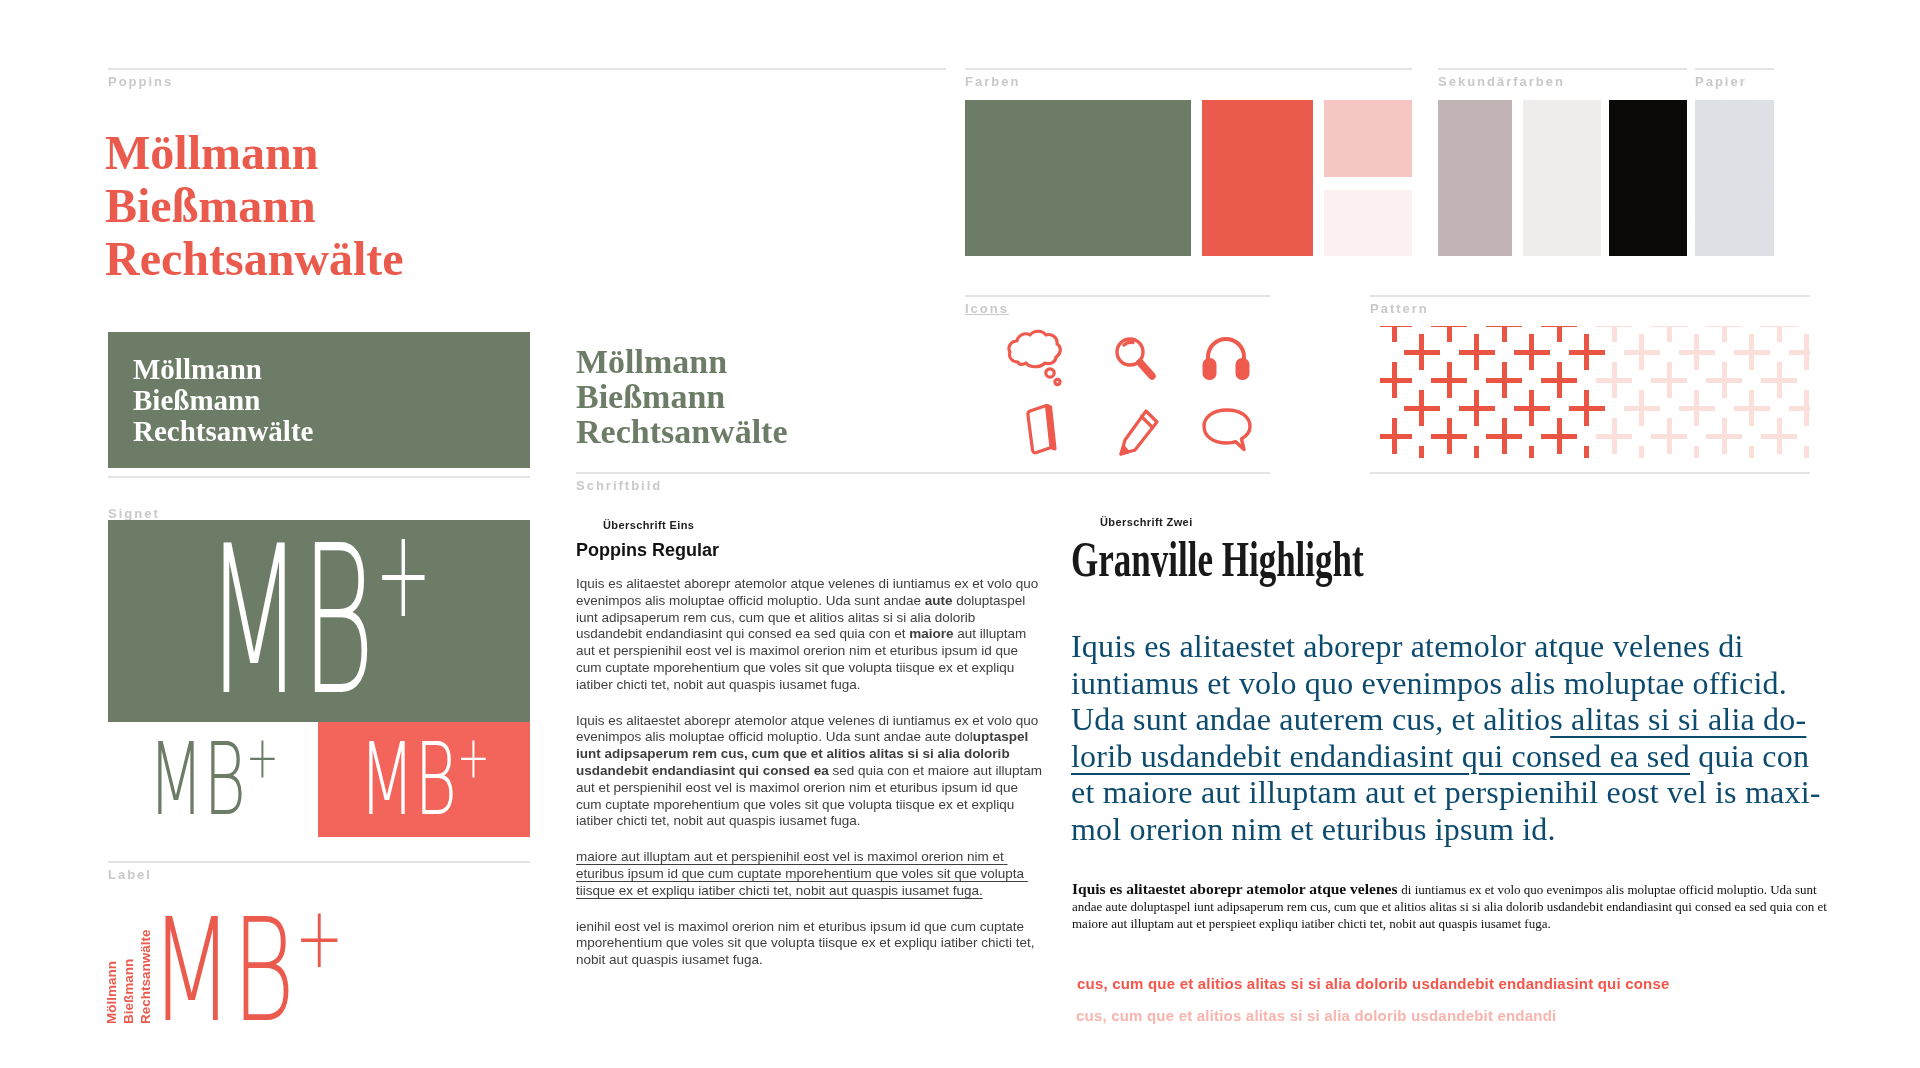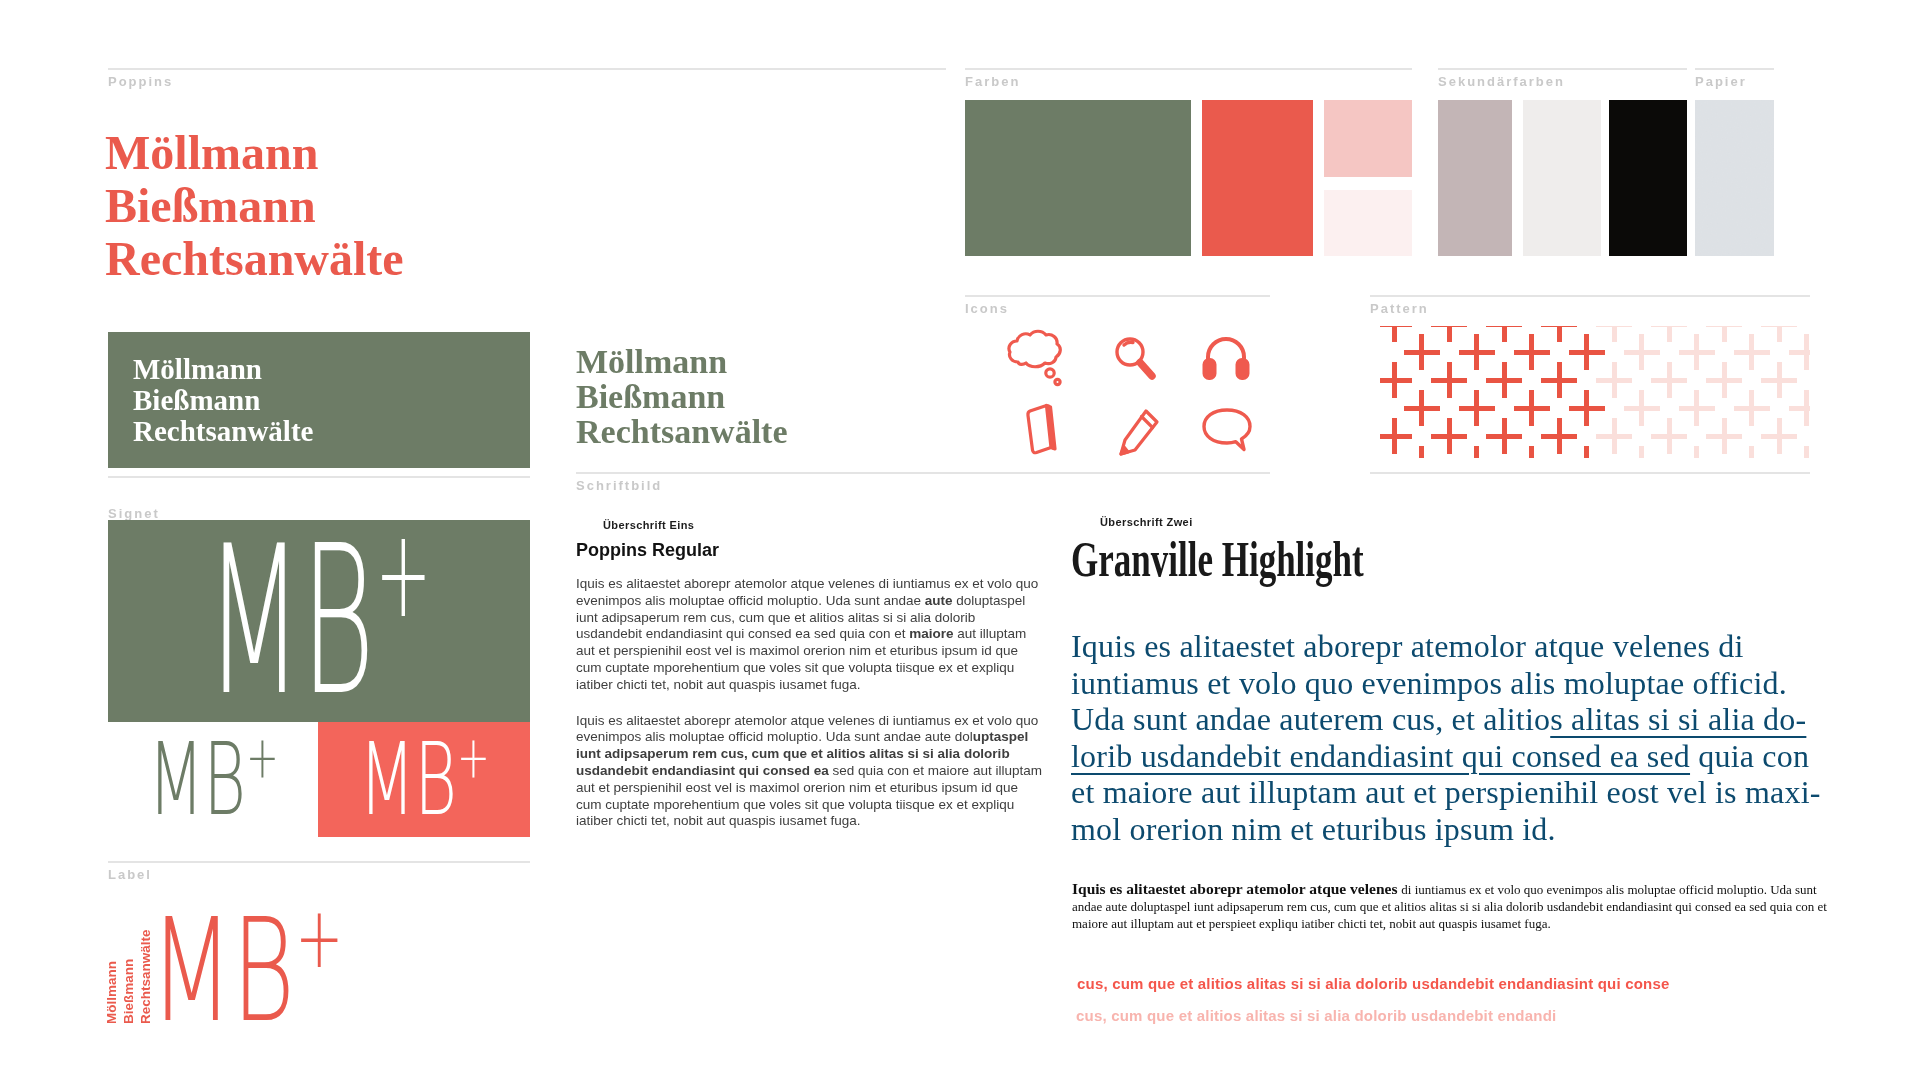--- a/index.html
+++ b/index.html
@@ -83,21 +83,21 @@
   <div class="hr" style="left:965px;top:472px;width:305px;"></div>
   <div class="hr" style="left:1370px;top:472px;width:440px;"></div>
 
   <div class="slab" style="left:108px;top:74px;">Poppins</div>
   <div class="slab" style="left:108px;top:506px;">Signet</div>
   <div class="slab" style="left:108px;top:867px;">Label</div>
   <div class="slab" style="left:576px;top:478px;">Schriftbild</div>
   <div class="slab" style="left:965px;top:74px;">Farben</div>
   <div class="slab" style="left:1438px;top:74px;">Sekundärfarben</div>
   <div class="slab" style="left:1695px;top:74px;">Papier</div>
-  <div class="slab" style="left:965px;top:301px;">Icons</div>
+  <div class="slab" style="left:965px;top:301px;text-decoration:underline;">Icons</div>
   <div class="slab" style="left:1370px;top:301px;">Pattern</div>
 
   <div class="logotype serif">
       <div>Möllmann</div>
       <div>Bießmann</div>
       <div>Rechtsanwälte</div>
     </div>
 
   <div class="logobox">
     <div class="lines serif">
@@ -140,20 +140,22 @@
   <div class="label-mark mbplus" style="--s:142px;--sx:.68;">
     <span class="mb">MB</span>
       <span class="plus">+</span>
   </div>
 
   <div class="eyebrow" style="left:576px;top:519px;">Überschrift Eins</div>
   <div class="fonttitle">Poppins Regular</div>
   <div class="bodycol">
     <p><span class="seg-r">Iquis es alitaestet aborepr atemolor atque velenes di iuntiamus ex et volo quo evenimpos alis moluptae officid moluptio. Uda sunt andae </span><span class="seg-b">aute</span><span class="seg-r"> doluptaspel iunt adipsaperum rem cus, cum que et alitios alitas si si alia dolorib usdandebit endandiasint qui consed ea sed quia con et </span><span class="seg-b">maiore</span><span class="seg-r"> aut illuptam aut et perspienihil eost vel is maximol orerion nim et eturibus ipsum id que cum cuptate mporehentium que voles sit que volupta tiisque ex et expliqu iatiber chicti tet, nobit aut quaspis iusamet fuga.</span></p>
     <p><span class="seg-r">Iquis es alitaestet aborepr atemolor atque velenes di iuntiamus ex et volo quo evenimpos alis moluptae officid moluptio. Uda sunt andae aute dol</span><span class="seg-b">uptaspel iunt adipsaperum rem cus, cum que et alitios alitas si si alia dolorib usdandebit endandiasint qui consed ea</span><span class="seg-r"> sed quia con et maiore aut illuptam aut et perspienihil eost vel is maximol orerion nim et eturibus ipsum id que cum cuptate mporehentium que voles sit que volupta tiisque ex et expliqu iatiber chicti tet, nobit aut quaspis iusamet fuga.</span></p>
+    <p><span class="seg-u">maiore aut illuptam aut et perspienihil eost vel is maximol orerion nim et eturibus ipsum id que cum cuptate mporehentium que voles sit que volupta tiisque ex et expliqu iatiber chicti tet, nobit aut quaspis iusamet fuga.</span></p>
+    <p><span class="seg-r">ienihil eost vel is maximol orerion nim et eturibus ipsum id que cum cuptate mporehentium que voles sit que volupta tiisque ex et expliqu iatiber chicti tet, nobit aut quaspis iusamet fuga.</span></p>
   </div>
 
   <div class="sw" style="left: 965px; top: 100px; width: 226px; height: 156px; background: rgb(109, 124, 102);"></div>
   <div class="sw" style="left: 1202px; top: 100px; width: 111px; height: 156px; background: rgb(234, 90, 77);"></div>
   <div class="sw" style="left: 1324px; top: 100px; width: 88px; height: 77px; background: rgb(245, 198, 195);"></div>
   <div class="sw" style="left: 1324px; top: 190px; width: 88px; height: 66px; background: rgb(252, 240, 240);"></div>
 
   <div class="sw" style="left: 1438px; top: 100px; width: 74px; height: 156px; background: rgb(195, 181, 182);"></div>
   <div class="sw" style="left: 1523px; top: 100px; width: 78px; height: 156px; background: rgb(239, 237, 236);"></div>
   <div class="sw" style="left: 1609px; top: 100px; width: 78px; height: 156px; background: rgb(11, 10, 8);"></div>

